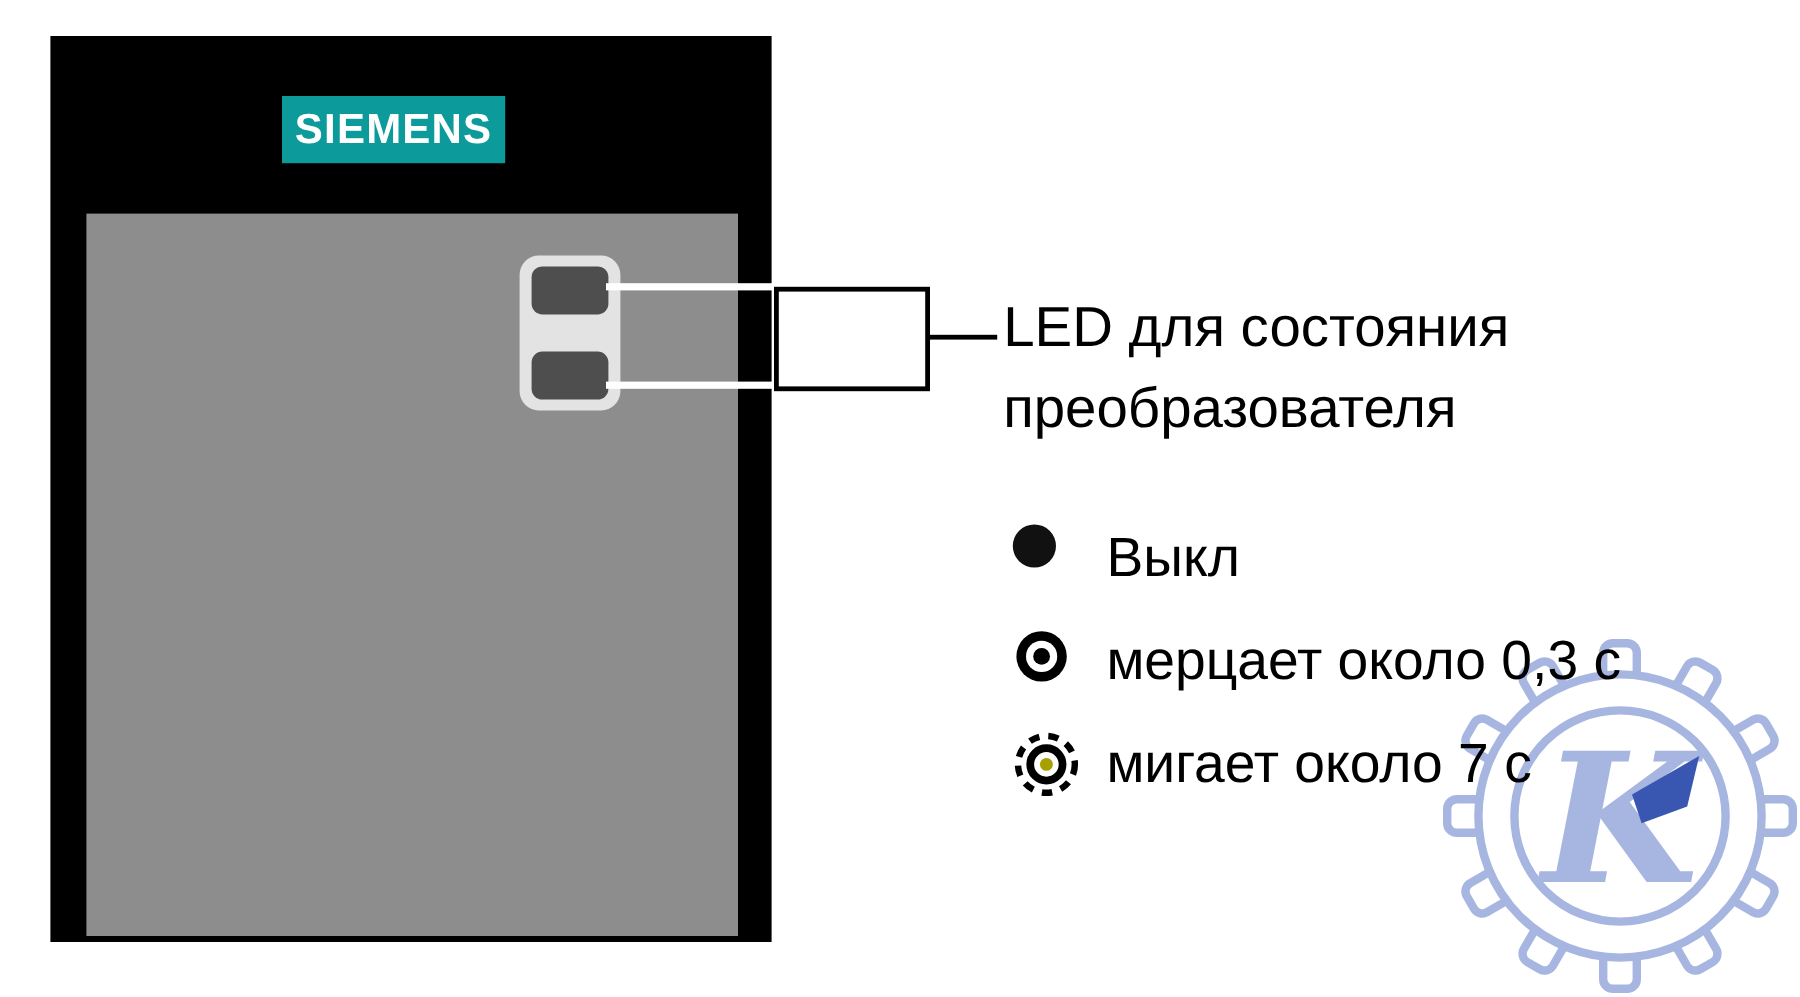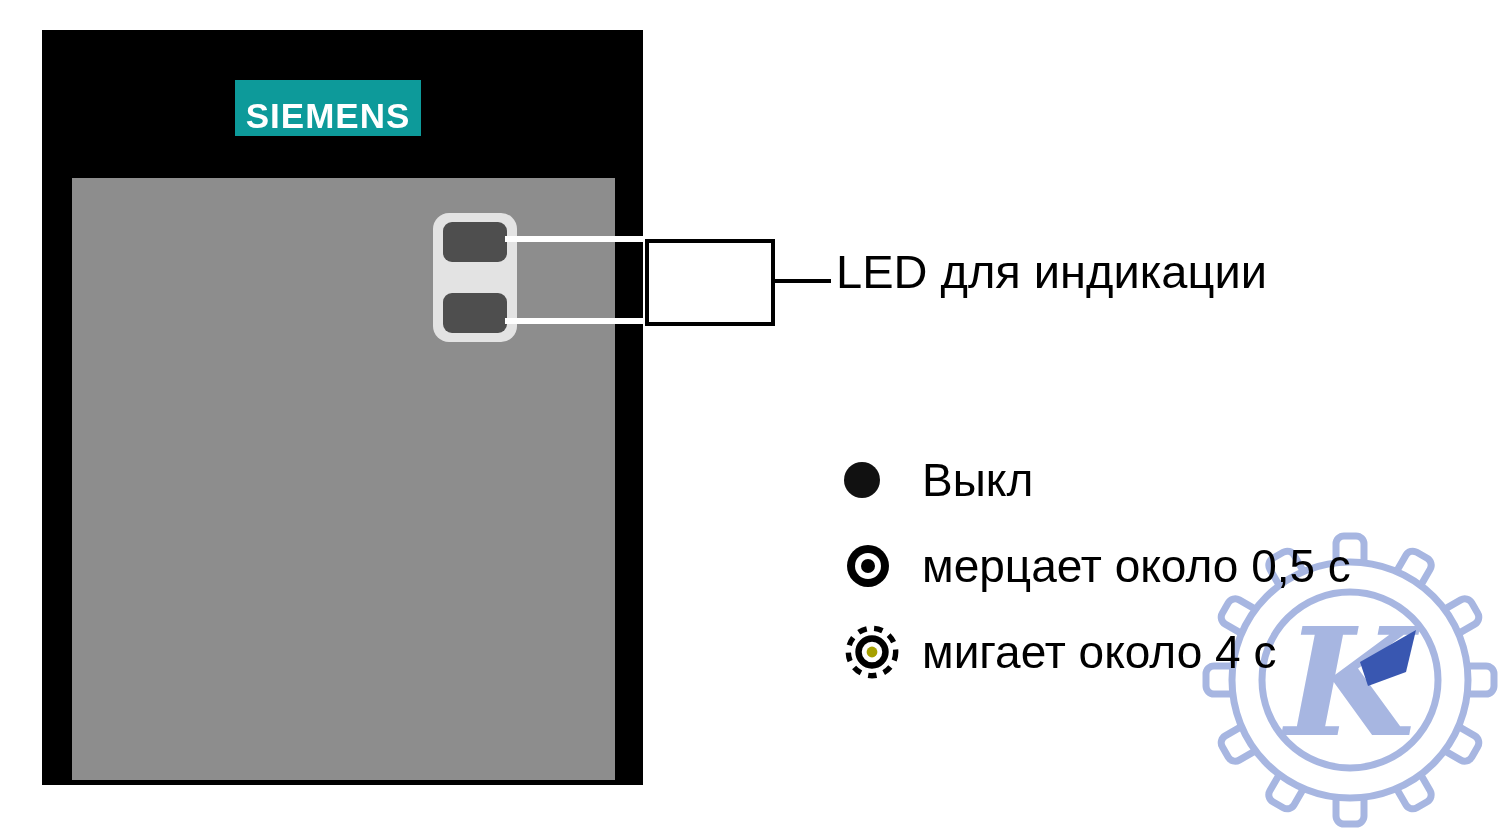--- a/index.html
+++ b/index.html
@@ -21,21 +21,21 @@
     position: absolute;
     left: 42px; top: 30px;
     width: 601px; height: 755px;
     background: var(--device-black, #000000);
   }
   .siemens-logo {
     position: absolute;
     left: 193px; top: 50px;
     width: 186px; height: 56px;
     background: var(--brand-teal, #0d9a9a);
-    display: flex; align-items: flex-end; justify-content: center;
+    display: flex; align-items: center; justify-content: center;
   }
   .siemens-logo span {
     color: #ffffff;
     font-weight: bold;
     font-size: 35px;
     letter-spacing: 1px;
   }
   .front-panel {
     position: absolute;
     left: 30px; top: 148px;
@@ -93,21 +93,21 @@
     white-space: nowrap;
   }
 
   
   .legend {
     position: absolute;
     left: 836px; top: 437px;
   }
   .legend-row {
     display: flex;
-    align-items: center;
+    align-items: flex-start;
     height: 86px;
     gap: 10px;
   }
   .icon-cell {
     width: 76px;
     display: flex;
     align-items: center;
     justify-content: flex-start;
     padding-left: 8px;
     box-sizing: border-box;
@@ -169,49 +169,50 @@
       </div>
     </div>
   </div>
 
   <div class="line-white t"></div>
   <div class="line-white b"></div>
   <div class="callout-box"></div>
   <div class="callout-connector"></div>
 
   <div class="callout-text">
-    <div>LED для индикации</div>
+    <div>LED для состояния</div>
+    <div>преобразователя</div>
   </div>
 
   <div class="legend">
 
     <div class="legend-row">
       <span class="icon-cell">
         <span class="dot-off"></span>
       </span>
       <span class="legend-label">Выкл</span>
     </div>
 
 
     <div class="legend-row">
       <span class="icon-cell">
         <svg width="48" height="48" viewBox="0 0 48 48" xmlns="http://www.w3.org/2000/svg">
           <circle cx="24" cy="24" r="21" fill="#000"></circle>
           <circle cx="24" cy="24" r="13" fill="#fff"></circle>
           <circle cx="24" cy="24" r="7" fill="#000"></circle>
         </svg>
       </span>
-      <span class="legend-label">мерцает около 0,5 с</span>
+      <span class="legend-label">мерцает около 0,3 с</span>
     </div>
 
     <div class="legend-row">
       <span class="icon-cell">
         <svg width="56" height="56" viewBox="0 0 52 52" xmlns="http://www.w3.org/2000/svg">
           <circle cx="26" cy="26" r="22" fill="none" stroke="#000" stroke-width="5" stroke-dasharray="8 7"></circle>
           <circle cx="26" cy="26" r="12.5" fill="#fff" stroke="#000" stroke-width="6"></circle>
           <circle cx="26" cy="26" r="5" style="fill: var(--blink-center-yellow, #a6a000);"></circle>
         </svg>
       </span>
-      <span class="legend-label">мигает около 4 с</span>
+      <span class="legend-label">мигает около 7 с</span>
     </div>
 
   </div>
 </div>
 
 </body></html>

